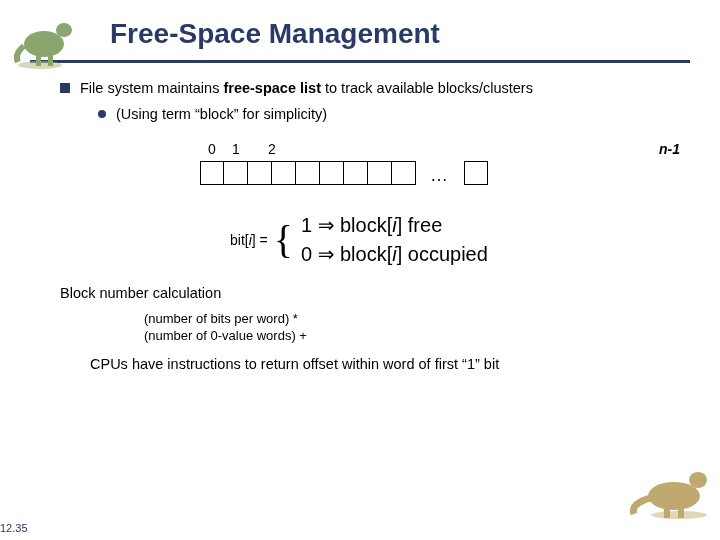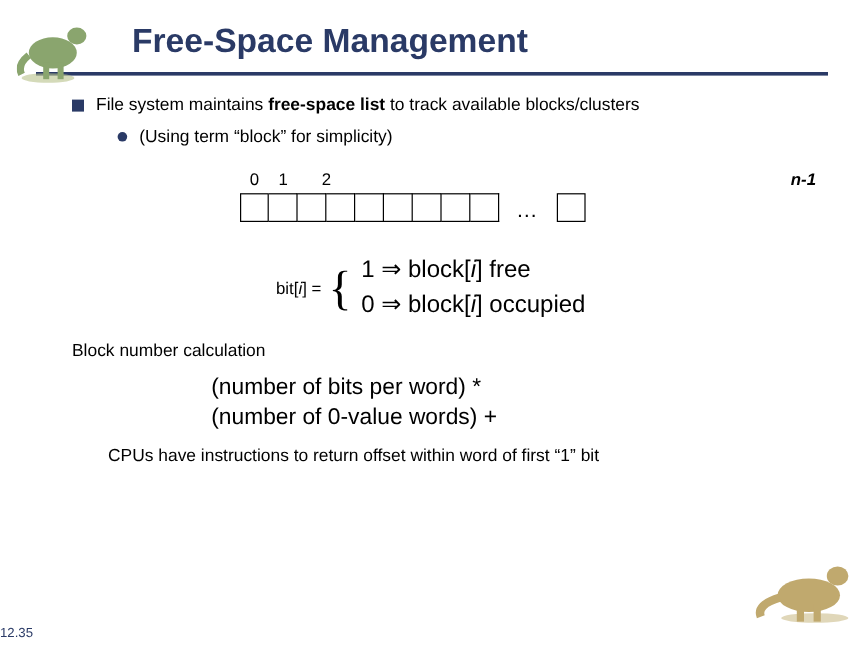--- a/index.html
+++ b/index.html
@@ -89,21 +89,21 @@
   .brace-eq{font-size:14px;margin-right:6px}
   .brace{
     font-size:40px;
     line-height:40px;
     font-family:"Times New Roman",serif;
     margin-right:8px;
   }
   .cases{font-size:20px}
   .cases div{margin:2px 0}
   .calc-head{margin:4px 0 6px 0;font-size:14.5px}
-  .calc-body{margin-left:116px;font-size:19px;line-height:1.35}
+  .calc-body{margin-left:84px;font-size:13px;line-height:1.35}
   .cpu-line{margin-top:10px;font-size:14.5px;margin-left:30px}
   .footer{
     position:absolute;
     bottom:6px;left:0;right:0;
     text-align:left;
     font-size:11px;
     color:#2a3a66;
   }
 </style>
 </head>

